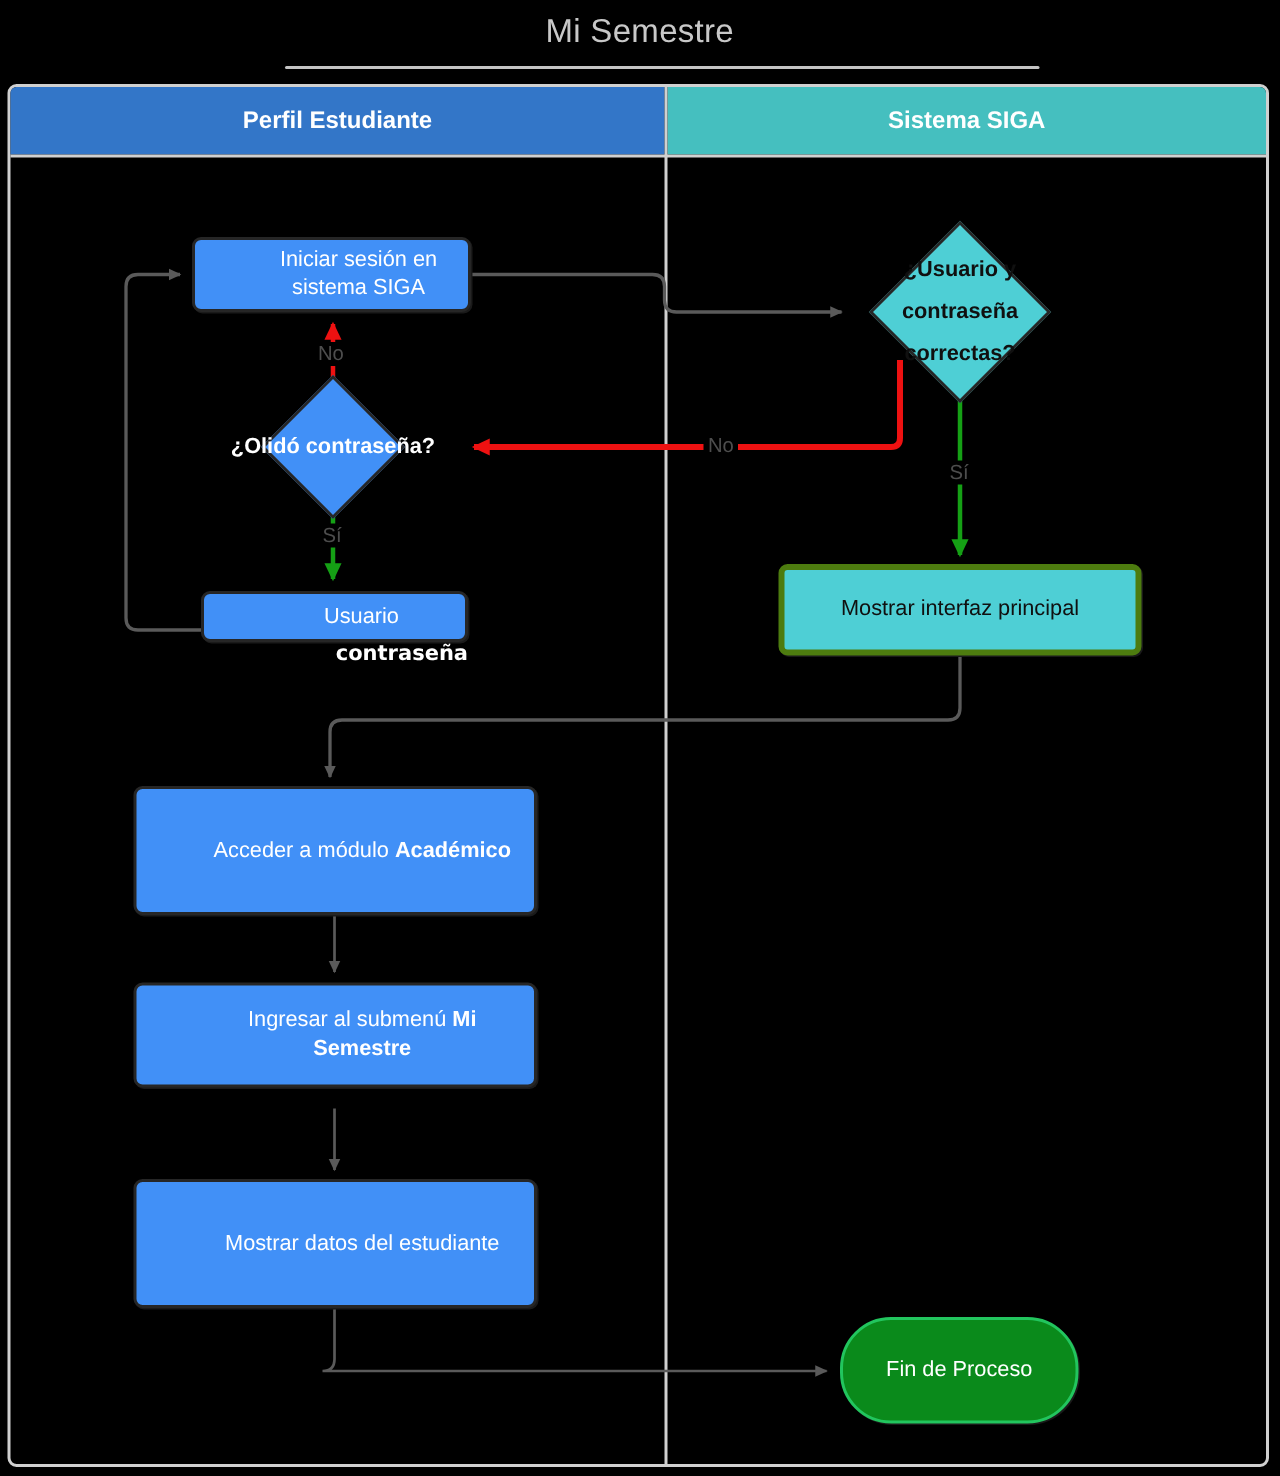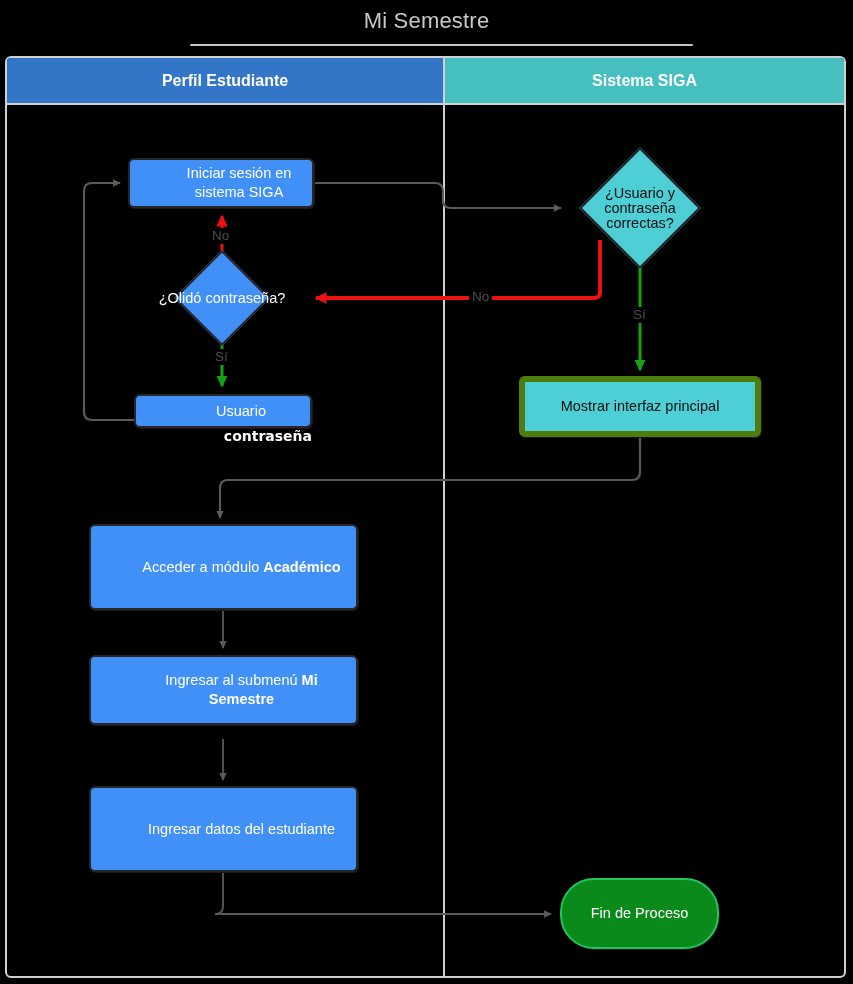--- a/index.html
+++ b/index.html
@@ -117,21 +117,21 @@
   }
   .node.process-blue {
     background: #4190f7;
     border: 2px solid #262626;
     border-radius: 6px;
     box-shadow: 1px 1px 0 #1a1a1a;
     padding-left: 44px;
   }
   .node.process-teal {
     background: #4ecfd5;
-    border: 6px solid #4d7c0f;
+    border: 4px solid #4d7c0f;
     border-radius: 6px;
     color: #101010;
     box-shadow: 1px 1px 0 #1a1a1a;
   }
   .node.terminator {
     background: #0a8a1b;
     border: 2px solid #22c55e;
     border-radius: 34px;
     box-shadow: 1px 1px 0 #1a1a1a;
   }
@@ -147,22 +147,23 @@
     background: #4ecfd5;
   }
   .diamond-label {
     position: absolute;
     display: flex;
     align-items: center;
     justify-content: center;
     text-align: center;
     color: #ffffff;
     font-size: 14.5px;
-    line-height: 15px;
+    line-height: 28px;
     pointer-events: none;
+    font-weight: bold;
   }
   .diamond-label.dark {
     color: #101010;
   }
   .node b, .diamond-label b { font-weight: bold; }
   
   .overflow-caption {
     position: absolute;
     color: #ffffff;
     font-family: "DejaVu Sans", sans-serif;
@@ -257,21 +258,21 @@
     </span>
   </div>
 
   <div class="node process-blue" style="left:89px; top:655px; width:269px; height:70px;text-align:center;">
     <span>
       <span>Ingresar al submenú </span><b>Mi Semestre</b>
     </span>
   </div>
 
   <div class="node process-blue" style="left:89px; top:786px; width:269px; height:86px;">
-    <span>Ingresar datos del estudiante</span>
+    <span>Mostrar datos del estudiante</span>
   </div>
 
   <div class="node terminator" style="left:560px; top:878px; width:159px; height:71px;">
     <span>Fin de Proceso</span>
   </div>
 
   <div class="edge-label" style="left:209px; top:228px;">No</div>
   <div class="edge-label yes" style="left:212px; top:349px;">Sí</div>
   <div class="edge-label" style="left:469px; top:289px;">No</div>
   <div class="edge-label yes" style="left:630px; top:307px;">Sí</div>

